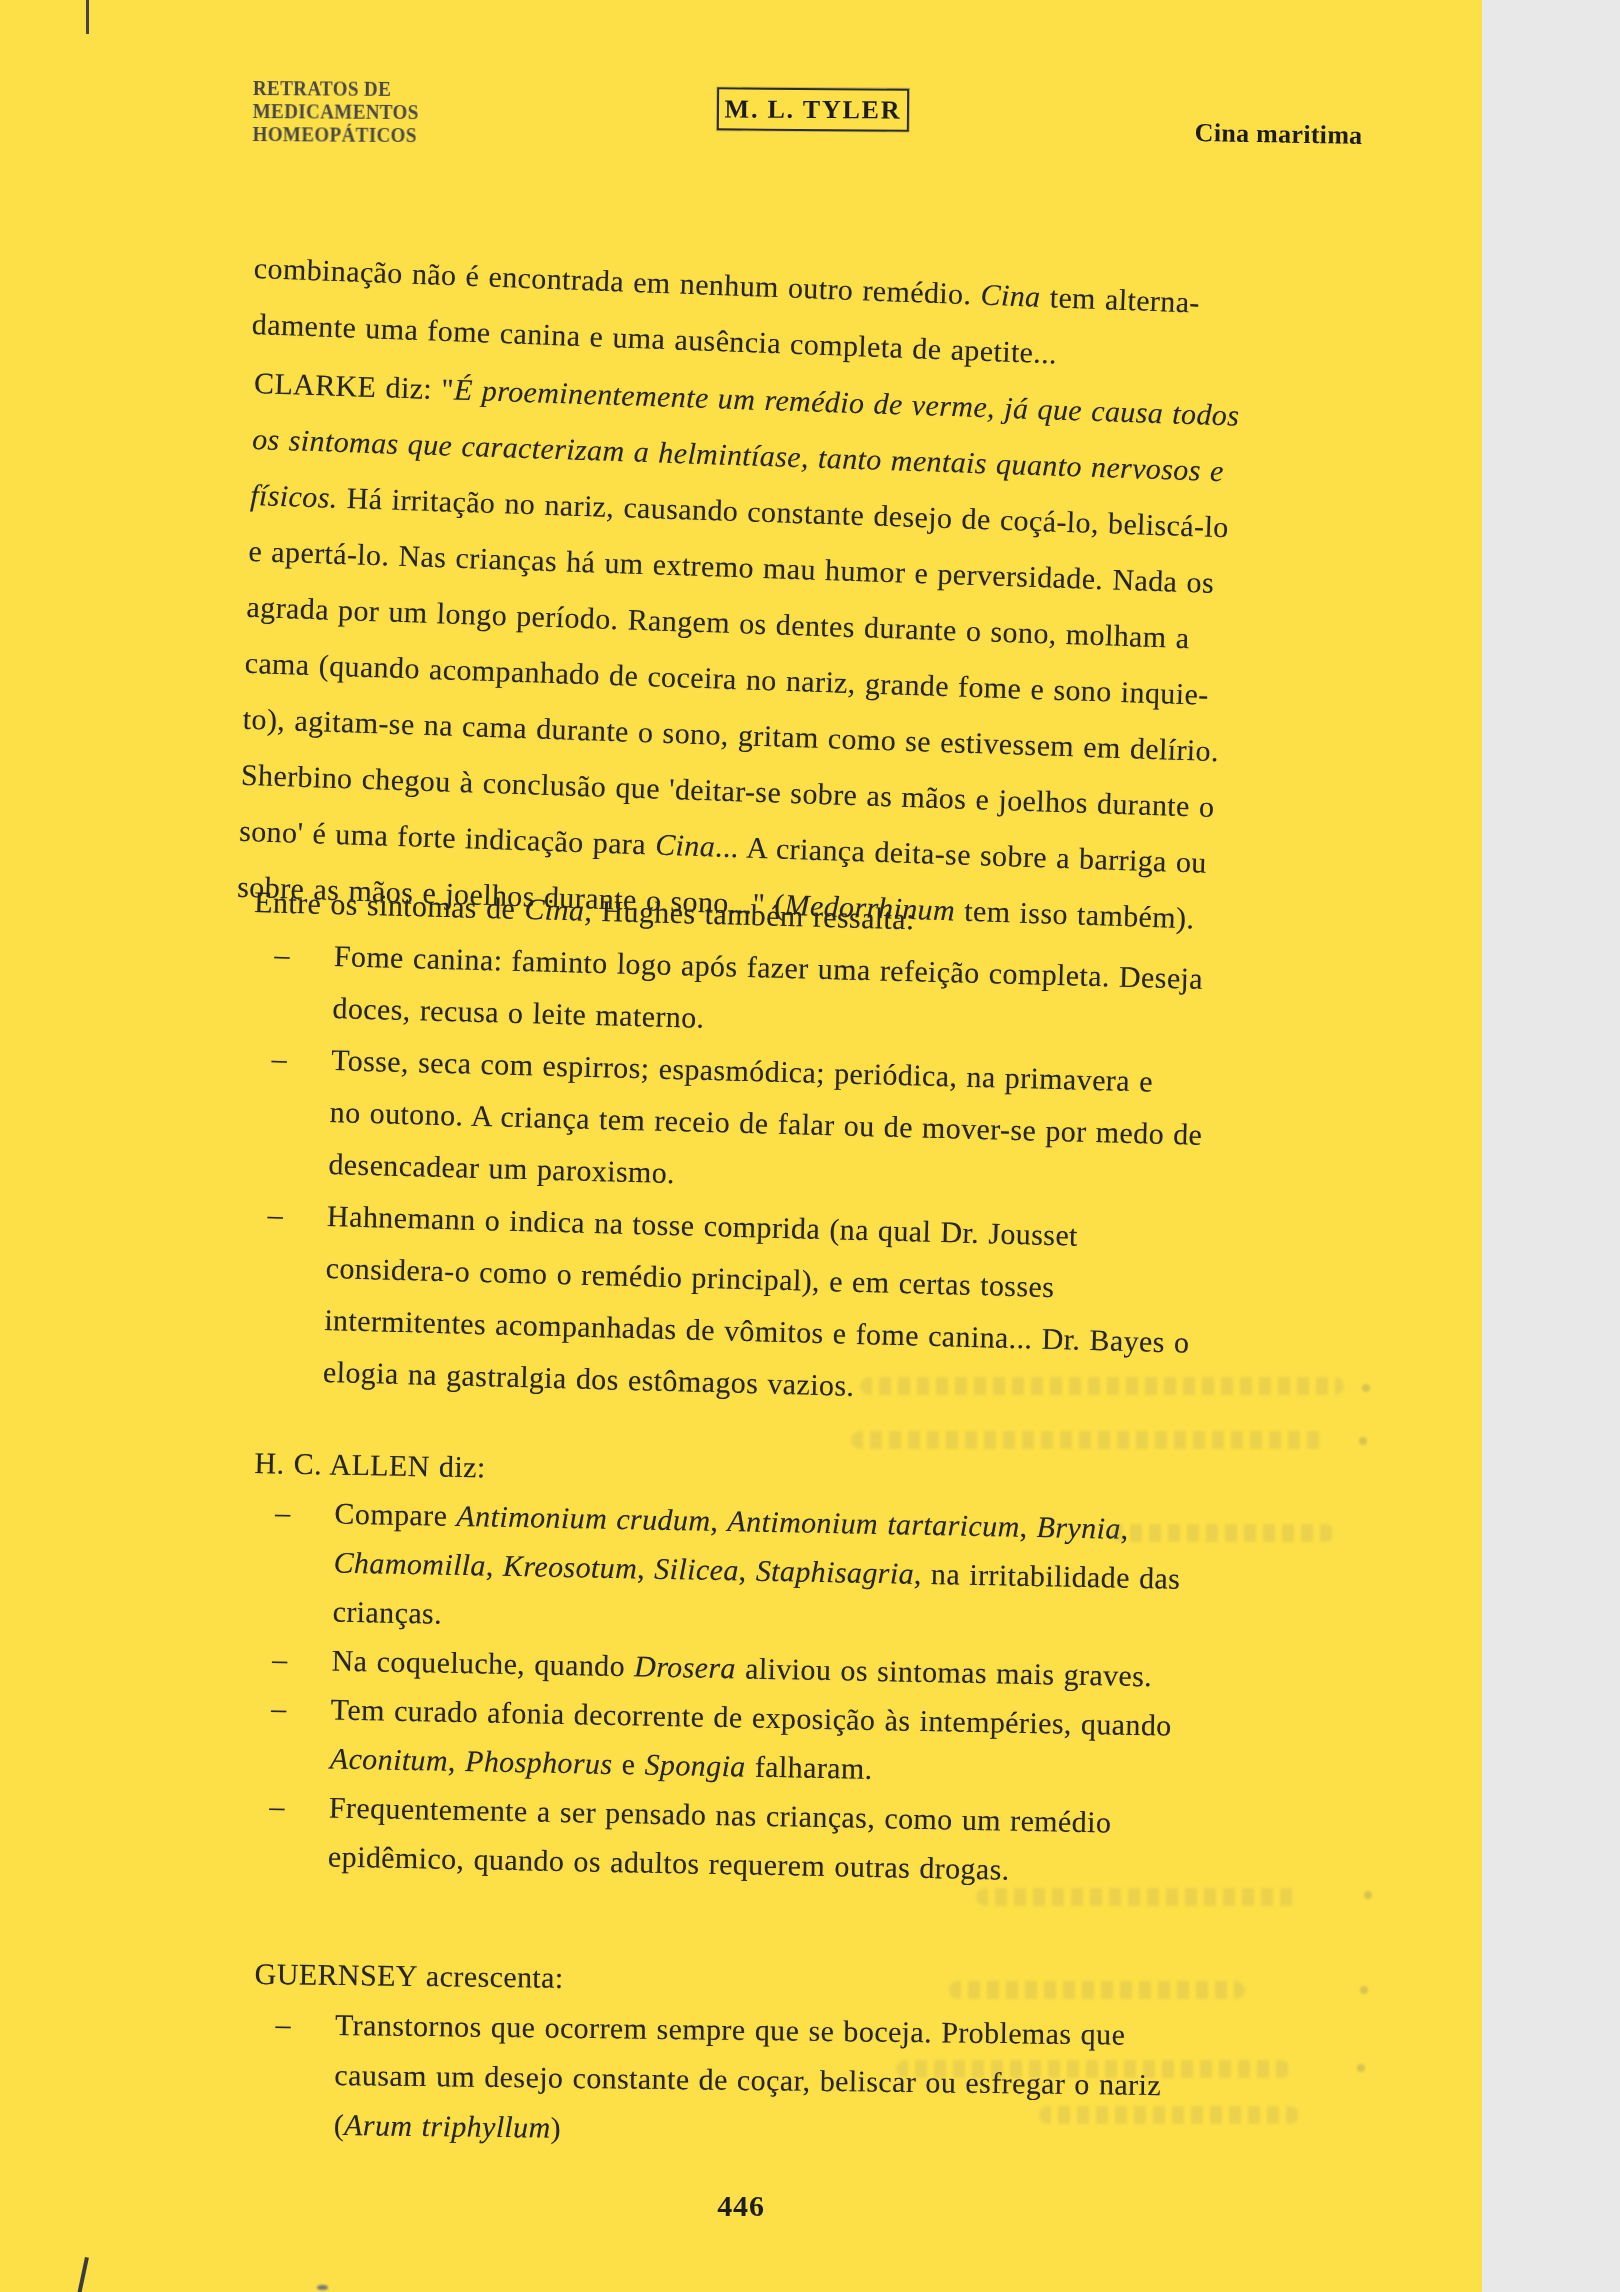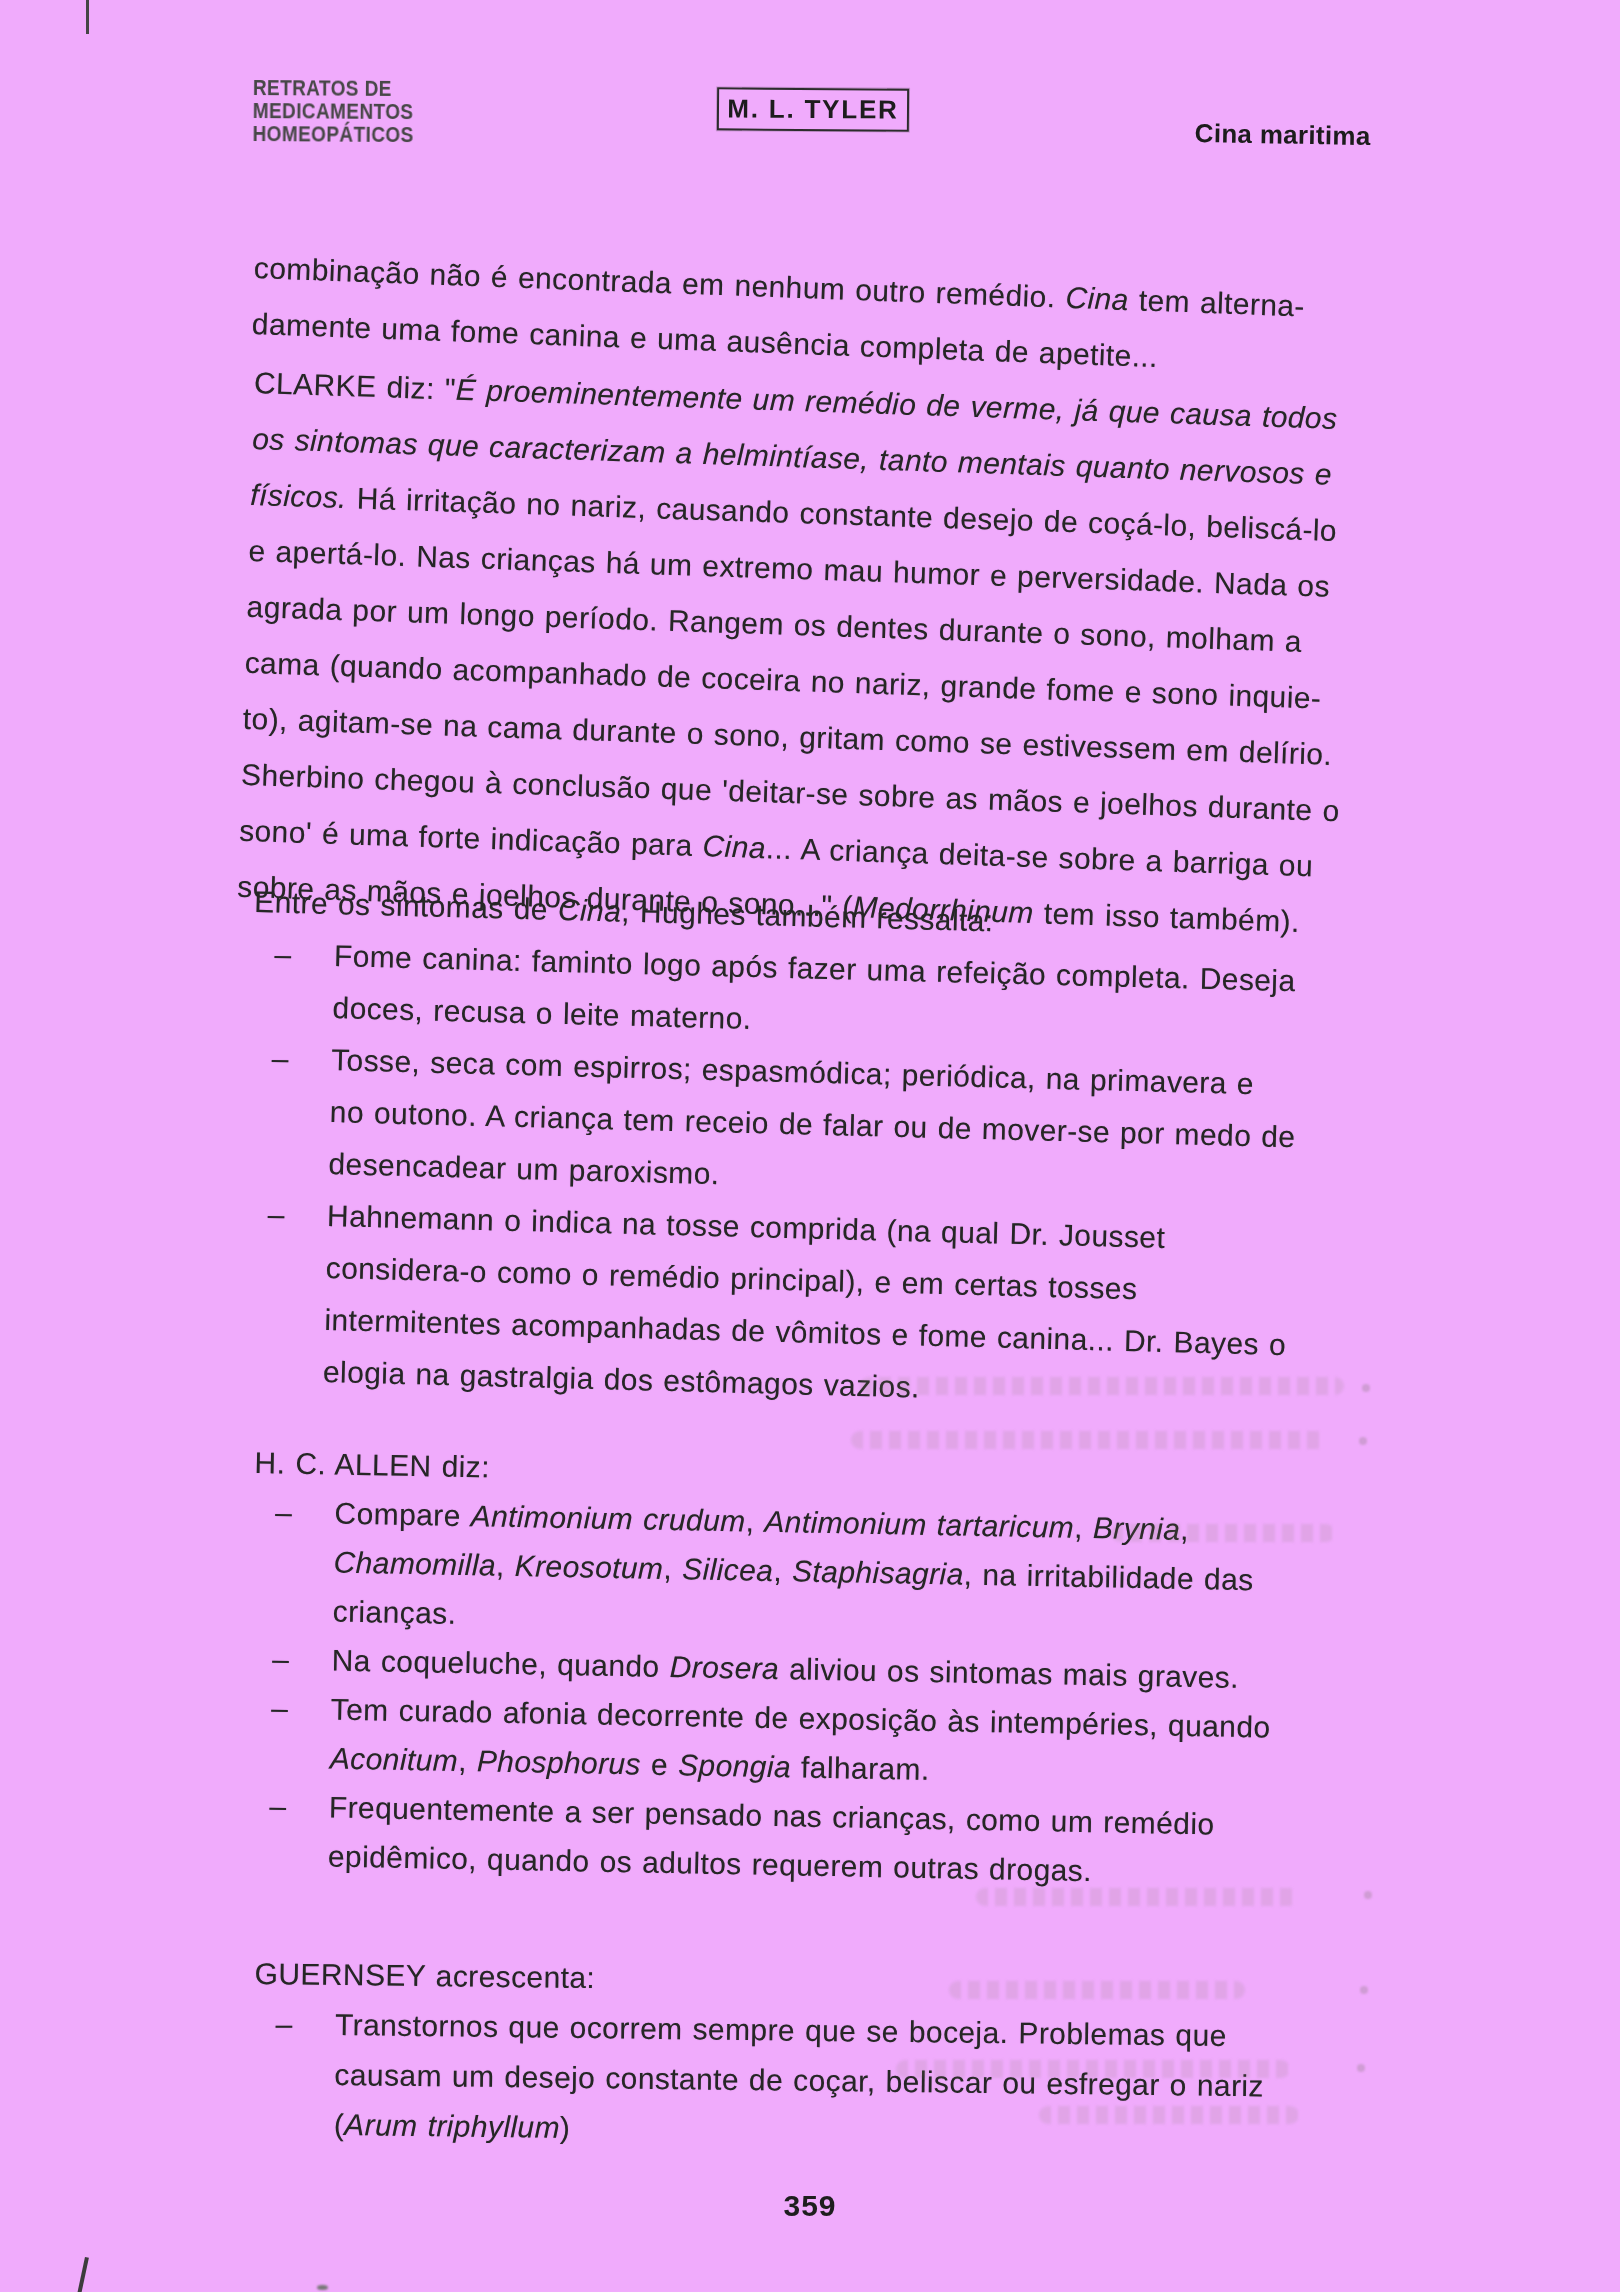--- a/index.html
+++ b/index.html
@@ -1,21 +1,21 @@
 <!DOCTYPE html>
 <html style="font-size:14.3px"><head>
 <meta charset="utf-8">
 <style>
   html,body{margin:0;padding:0;background:#e8e8e8;}
   .page{
     position:relative;
-    width:1620px;height:2293px;
-    background:#f0abfc;
+    width:1482px;height:2293px;
+    background:#fde047;
     overflow:hidden;
-    font-family:Liberation Sans, sans-serif;
+    font-family:Liberation Serif, serif;
     color:#232323;
   }
   
   .stamp{
     position:absolute;left:253px;top:77px;
     font-size:19px;line-height:20.6px;font-weight:700;
     letter-spacing:0.4px;color:#474747;
     transform:rotate(.4deg) scaleY(1.12);transform-origin:0 0;
     filter:blur(0.4px);
   }
@@ -124,21 +124,21 @@
   </div>
 
   <div class="blk lh56" style="top:1949px;transform:rotate(0.7deg);">
     <div class="heading">GUERNSEY acrescenta:</div>
     <div class="b-item">
       <span class="b-dash">–</span>
       <span><span>Transtornos que ocorrem sempre que se boceja. Problemas que</span><br><span>causam um desejo constante de coçar, beliscar ou esfregar o nariz</span><br><span>(</span><span style="font-style: italic;">Arum triphyllum</span><span>)</span></span>
     </div>
   </div>
 
-  <div class="pageno">359</div>
+  <div class="pageno">446</div>
 
   <div class="ghost" style="left:860px;top:1377px;width:484px;"></div>
   <div class="ghost" style="left:851px;top:1431px;width:475px;"></div>
   <div class="ghost" style="left:1111px;top:1524px;width:224px;"></div>
   <div class="ghost" style="left:976px;top:1888px;width:322px;"></div>
   <div class="ghost" style="left:949px;top:1981px;width:296px;"></div>
   <div class="ghost" style="left:896px;top:2060px;width:394px;"></div>
   <div class="ghost" style="left:1039px;top:2106px;width:260px;"></div>
   <div class="ghost-dot" style="left:1362px;top:1384px;"></div>
   <div class="ghost-dot" style="left:1359px;top:1437px;"></div>

